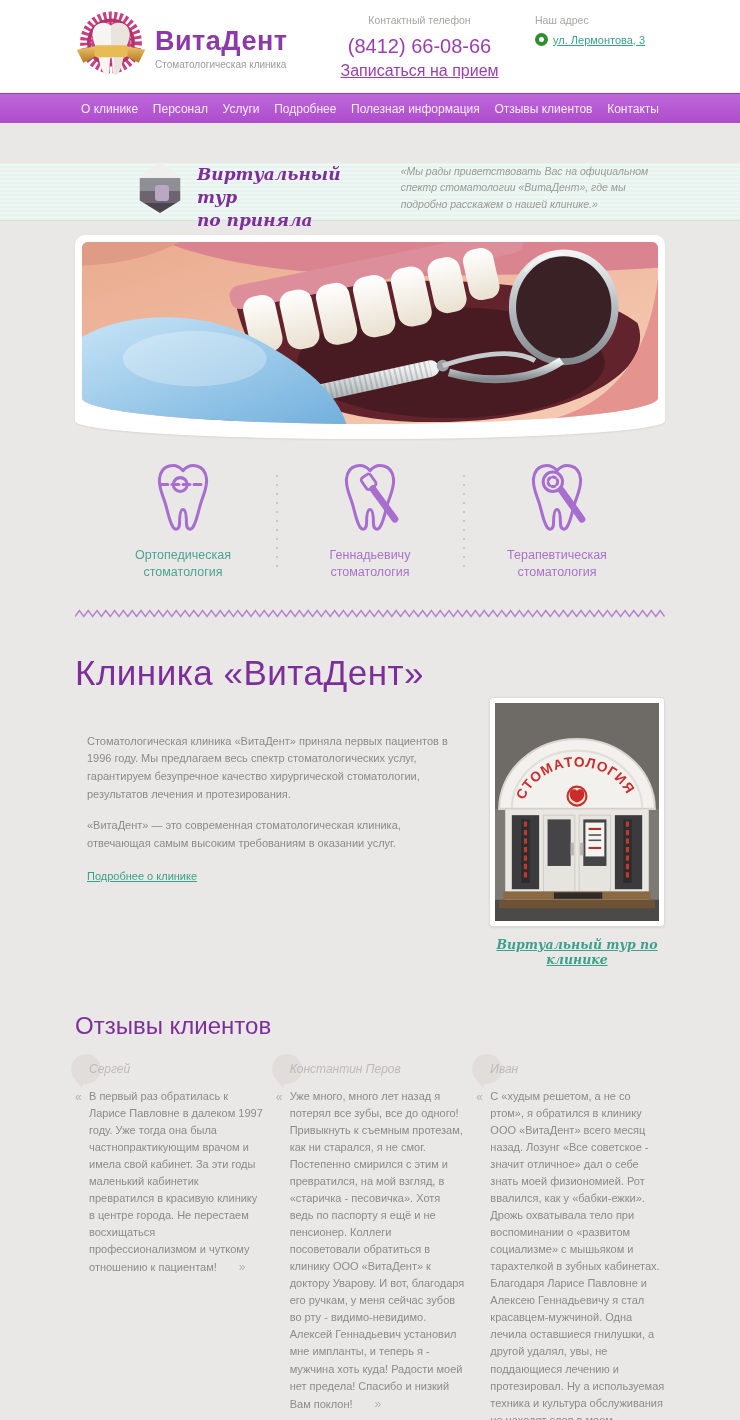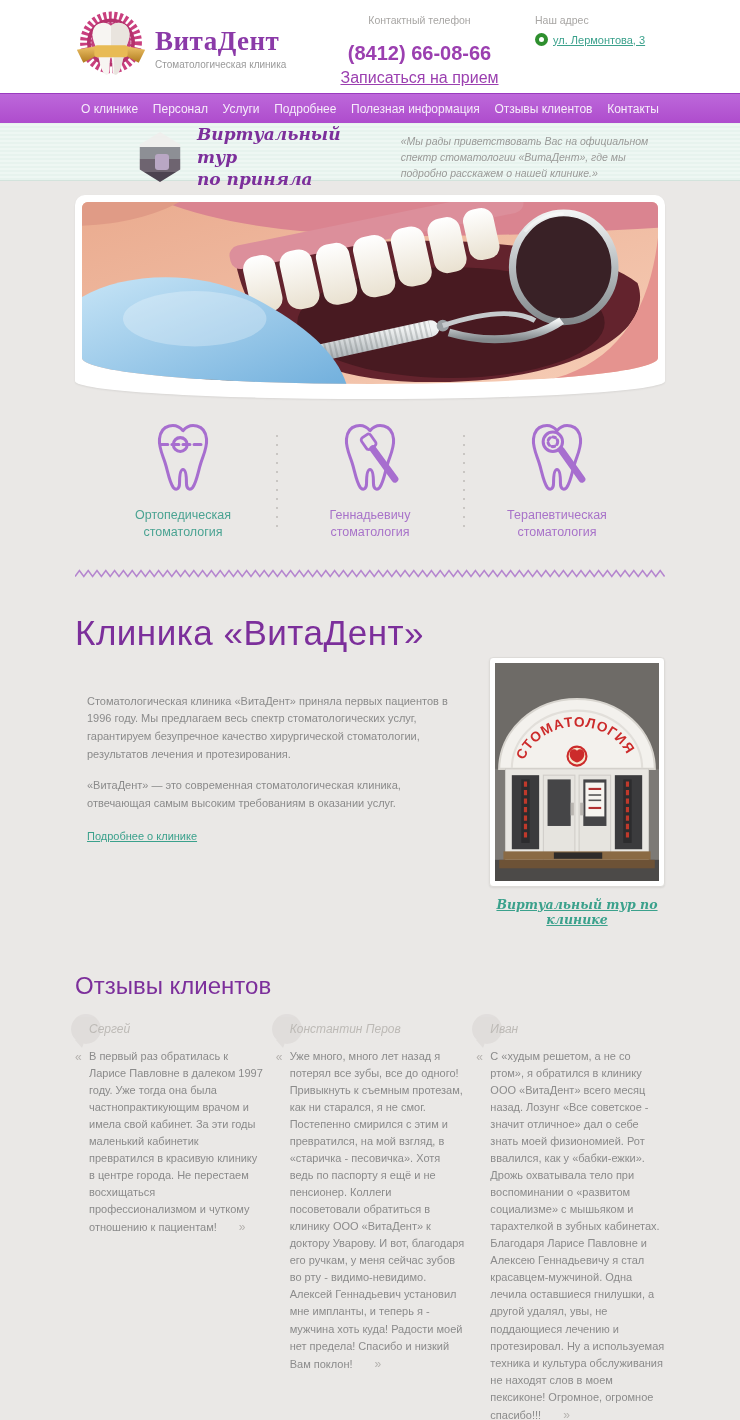--- a/index.html
+++ b/index.html
@@ -9,45 +9,45 @@
     background:#eae8e6; color:#8b8b8b;
     width:740px; height:1420px; overflow:hidden;
   }
   .container { width:590px; margin:0 auto; position:relative; }
 
   
   header { background:#ffffff; height:93px; }
   .header-inner { display:flex; align-items:flex-start; height:100%; }
   .logo { display:flex; align-items:center; gap:8px; margin-top:8px; cursor:pointer; text-decoration:none; }
   .logo-badge { width:72px; height:80px; flex:0 0 auto; }
-  .logo-title { font-size:27px; font-weight:bold; color:#8b3aa8; letter-spacing:.5px;font-family:Liberation Serif, serif; }
+  .logo-title { font-size:27px; font-weight:bold; color:#8b3aa8; letter-spacing:.5px; }
   .logo-subtitle { font-size:10px; color:#9a9a9a; margin-top:2px; }
   .header-contact { margin-left:auto; margin-top:14px; text-align:center; width:175px; }
   .phone-label { font-size:10.5px; color:#a8a6a4; }
-  .phone-number { font-size:20px; color:#9b3fb0; margin-top:16px;font-weight:bold; }
+  .phone-number { font-size:20px; color:#9b3fb0; margin-top:9px; }
   .appointment-link { display:inline-block; font-size:16px; color:#9b3fb0; text-decoration:underline; margin-top:4px; cursor:pointer; }
   .header-address { margin-left:28px; margin-top:14px; width:130px; }
   .address-label { font-size:10.5px; color:#a8a6a4; margin-bottom:7px; }
   .address-row { display:flex; align-items:center; gap:5px; }
   .map-icon { width:13px; height:13px; border-radius:50%; background:#2e8f2e; position:relative; flex:0 0 auto; cursor:pointer; }
   .map-icon::after { content:""; position:absolute; left:4px; top:4px; width:5px; height:5px; border-radius:50%; background:#ffffff; }
   .address-link { font-size:11px; color:#3ba18c; text-decoration:underline; cursor:pointer; }
 
   
   nav { background:linear-gradient(#bd68da,#ae4ccd); height:30px; border-top:1px solid #9a3cbf; }
   .nav-inner { display:flex; align-items:center; justify-content:space-between; height:30px; padding:0 6px; }
   .nav-inner a { color:#f6ecfb; font-size:12px; text-decoration:none; cursor:pointer; }
 
   
   .tour-banner {
     height:58px;
     background:repeating-linear-gradient(0deg,#e7f3ee 0 2px,#eef7f3 2px 4px);
     border-bottom:1px solid #d3e3dc;
   }
-  .banner-inner { display:flex; align-items:center; height:68px; padding-left:62px; }
+  .banner-inner { display:flex; align-items:flex-start; height:68px; padding-left:62px;margin-top:40px; }
   .hex-thumb {
     width:46px; height:50px; flex:0 0 auto; cursor:pointer;
     clip-path:polygon(50% 0,94% 25%,94% 75%,50% 100%,6% 75%,6% 25%);
     background:linear-gradient(180deg,#efefed 0 30%,#8d8f95 30% 55%,#6e6470 55% 80%,#4c4350 80%);
     position:relative;
   }
   .hex-thumb::after { content:""; position:absolute; left:18px; top:22px; width:14px; height:16px; background:#b9a7c4; border-radius:3px; }
   .banner-title { font-family:"DejaVu Serif","Liberation Serif",serif; font-style:italic; font-weight:bold;
     font-size:17px; line-height:1.35; color:#7c2f9b; margin-left:14px; cursor:pointer; }
   .banner-quote { font-style:italic; font-size:10.5px; line-height:1.55; color:#9a9a98; margin-left:26px; width:282px; }

